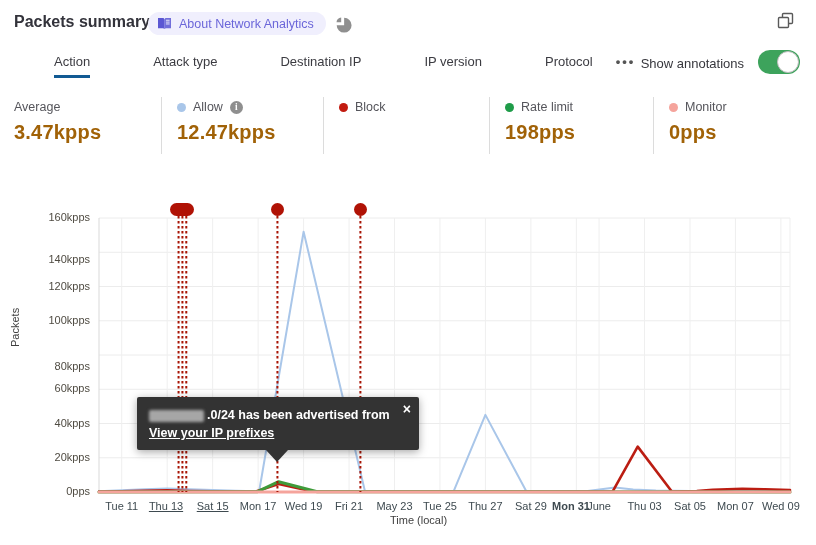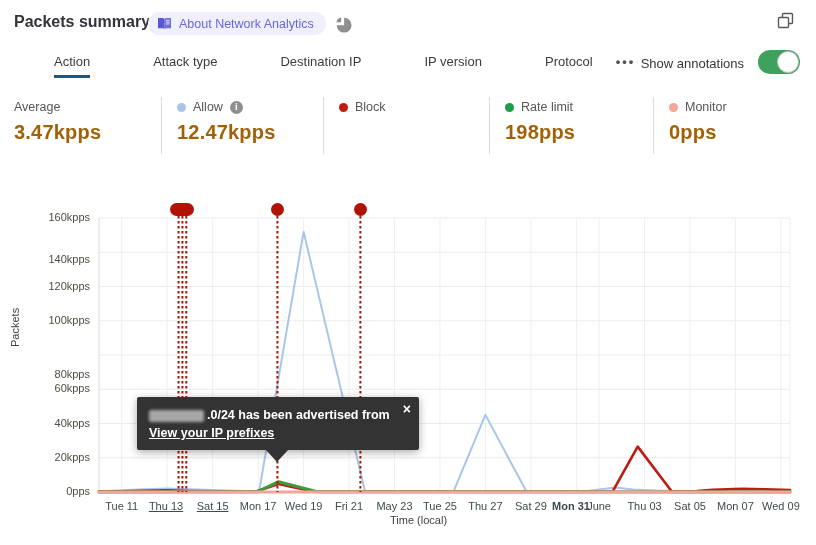--- a/index.html
+++ b/index.html
@@ -172,21 +172,21 @@
   <div class="tooltip">
     <span class="close">×</span>
     <div><span class="blur-chip"></span><span>.0/24 has been advertised from</span></div>
     <div><a>View your IP prefixes</a></div>
     <div class="caret"></div>
   </div>
 <div class="ytick" style="left: 30px; top: 485px;">0pps</div>
     <div class="ytick" style="left: 30px; top: 450.75px;">20kpps</div>
     <div class="ytick" style="left: 30px; top: 416.5px;">40kpps</div>
     <div class="ytick" style="left: 30px; top: 382.25px;">60kpps</div>
-    <div class="ytick" style="left: 30px; top: 368px;">80kpps</div>
+    <div class="ytick" style="left: 30px; top: 360px;">80kpps</div>
     <div class="ytick" style="left: 30px; top: 313.75px;">100kpps</div>
     <div class="ytick" style="left: 30px; top: 279.5px;">120kpps</div>
     <div class="ytick" style="left: 30px; top: 245.25px; margin-top: 8px;">140kpps</div>
     <div class="ytick" style="left: 30px; top: 211px;">160kpps</div>
     <div class="xtick" style="left: 93.7303px; top: 500px;">Tue 11</div>
     <div class="xtick" style="left: 138px; top: 500px; text-decoration: underline;">Thu 13</div>
     <div class="xtick" style="left: 184.651px; top: 500px; text-decoration: underline;">Sat 15</div>
     <div class="xtick" style="left: 230.112px; top: 500px;">Mon 17</div>
     <div class="xtick" style="left: 275.572px; top: 500px;">Wed 19</div>
     <div class="xtick" style="left: 321.033px; top: 500px;">Fri 21</div>

